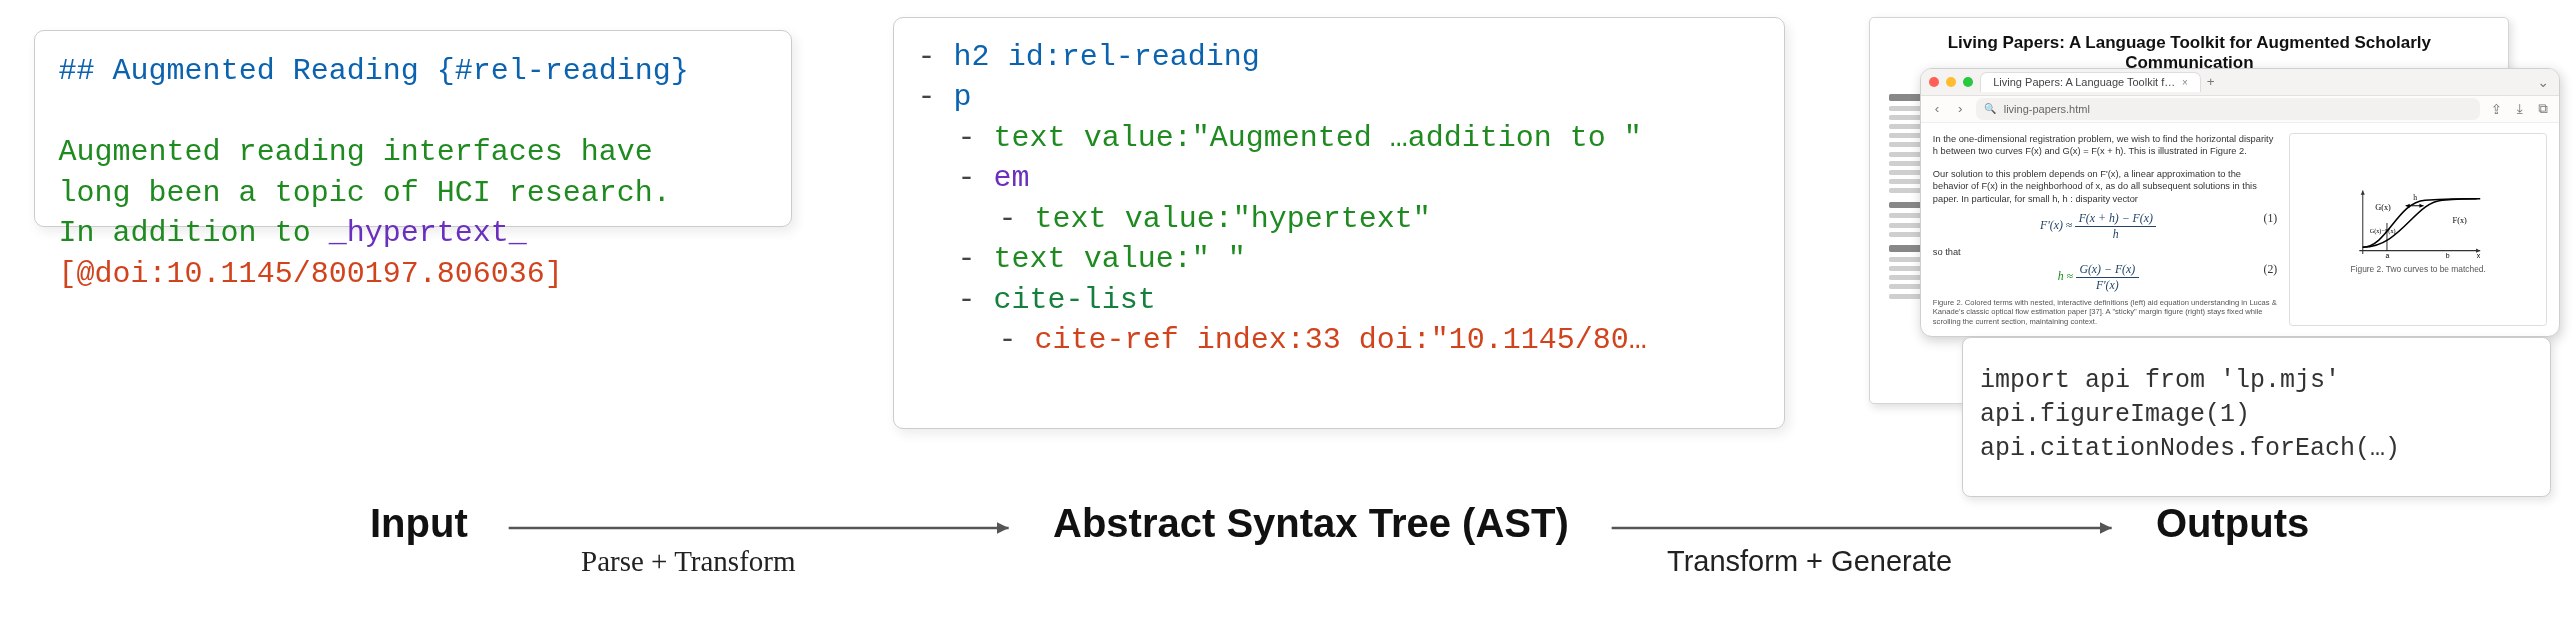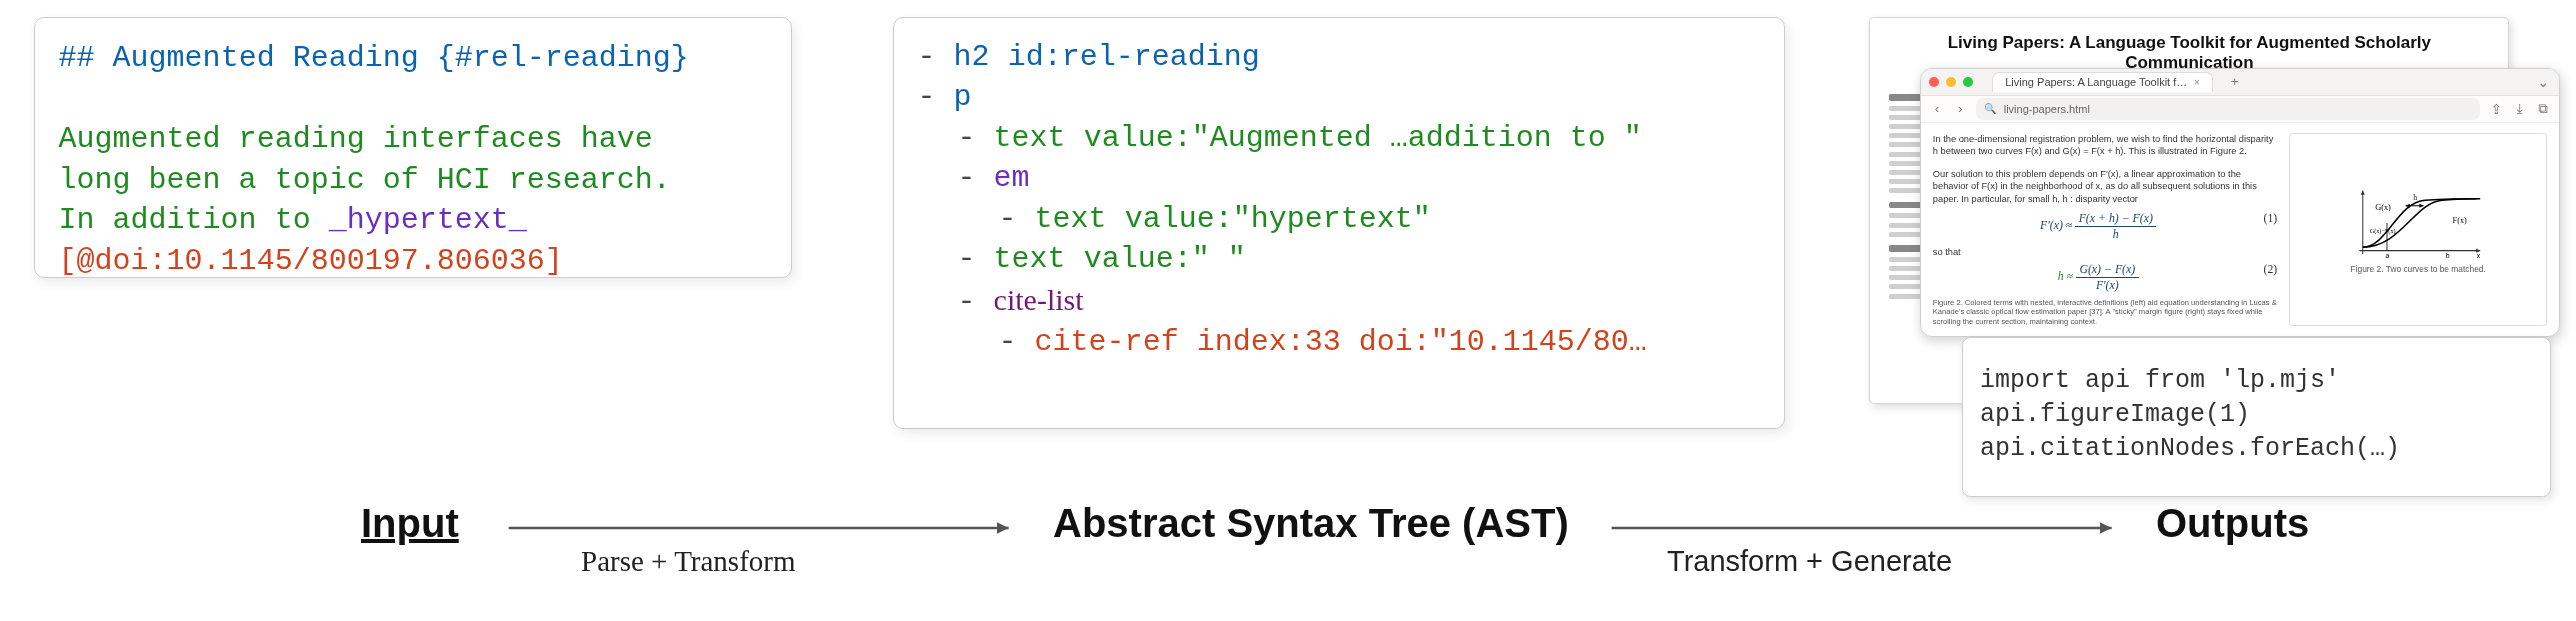--- a/index.html
+++ b/index.html
@@ -29,37 +29,37 @@
     box-shadow: 3.4px 5px 11.8px rgba(0,0,0,0.08);
   }
   .code {
     font-family: Menlo, Consolas, "Courier New", monospace;
     white-space: pre;
     font-size: 30px;
     line-height: 1.35;
   }
 
   
-  #input-panel { left: 0; top: 0; width: 758px; height: 261px; padding: 20px 23.6px; }
+  #input-panel { left: 0; top: 13px; width: 758px; height: 197px; padding: 20px 23.6px; }
   .md-head-marks { color: #0b63b0; }
   .md-head-text  { color: #0b63b0; }
   .md-attr       { color: #0b63b0; }
   .md-body       { color: #1f8a20; }
   .md-em-mark    { color: #6a2fbf; }
   .md-em         { color: #6a2fbf; }
   .md-cite       { color: #d1431d; }
 
   
   #ast-panel { left: 859px; top: 0; width: 892px; height: 412px; padding: 18.5px 23.6px 20px 23.6px; overflow: hidden; }
   .bullet    { color: #444; }
   .kw        { color: #0b63b0; }
   .node-txt  { color: #1f8a20; font-family: inherit; }
   .val-str   { color: #1f8a20; }
   .node-em   { color: #6a2fbf; }
-  .node-cl   { color: #701a75; font-family: Liberation Serif, serif; }
+  .node-cl   { color: #15803d; }
   .node-cr   { color: #d1431d; }
 
   
   .in0 { padding-left: 0; }
   .in1 { padding-left: 40px; }
   .in2 { padding-left: 81px; }
 
   
   #outputs-cluster { position: absolute; left: 1827px; top: 0; width: 699px; height: 471px; }
 
@@ -90,21 +90,21 @@
     position: absolute;
     left: 59px; top: 51px;
     width: 640px; height: 269px;
     background: #fff;
     border: 0.8px solid #cfcfcf;
     border-radius: 11.8px;
     box-shadow: 1.7px 3.4px 11.8px rgba(0,0,0,0.18);
     overflow: hidden;
     display: flex; flex-direction: column;
   }
-  .titlebar { height: 34px; background: #f4f3f2; display:flex; align-items:center; padding: 0 8.4px; gap:13px; border-bottom:0.8px solid #e2e1df;}
+  .titlebar { height: 34px; background: #f4f3f2; display:flex; align-items:center; padding: 0 8.4px; gap:1px; border-bottom:0.8px solid #e2e1df;}
   .traffic { display:flex; gap:6.7px; margin-right:6.7px;}
   .dot { width:10px; height:10px; border-radius:50%; }
   .dot.red{background:#ff5f57;} .dot.yellow{background:#febc2e;} .dot.green{background:#28c840;}
   .tab { background:#fff; border:0.8px solid #ddd; border-bottom:none; border-radius:6.7px 6.7px 0 0; padding:3.4px 11.8px; font-size:11px; color:#444; display:flex; align-items:center; gap:6.7px;}
   .tab .x { color:#888; font-size:10px; }
   .tab-plus { color:#777; font-size:13.5px; padding:0 5px;}
   .toolbar { height: 34px; background:#fdfcfb; display:flex; align-items:center; padding:0 8.4px; gap:8.4px; border-bottom:0.8px solid #eee;}
   .nav-ico { width:15px; height:15px; display:inline-flex; align-items:center; justify-content:center; color:#777; font-size:13.5px;}
   .urlbar { flex:1; height:22px; background:#f2f1ef; border-radius:6.7px; display:flex; align-items:center; padding:0 8.4px; font-size:11px; color:#666; gap:6.7px;}
   .urlbar .lock { font-size:10px; color:#888; }
@@ -283,21 +283,21 @@
 
     <div class="api-snippet">
       <div class="code"><span>import api from 'lp.mjs'</span>
 <span>api.figureImage(1)</span>
 <span>api.citationNodes.forEach(…)</span></div>
     </div>
 
   </div>
 
   <div id="flow">
-    <div class="flow-label" style="left:91px; top:17px;text-decoration:underline;">Input</div>
+    <div class="flow-label" style="left:100px; top:17px;">Input</div>
 
     <svg class="arrow-svg" style="left:236px; top:34px; width:522px; height:25px;" viewBox="0 0 620 30" width="522" height="25">
       <line x1="0" y1="12" x2="600" y2="12" stroke="#555" stroke-width="3"></line>
       <polygon points="600,12 586,5 586,19" fill="#555"></polygon>
     </svg>
     <div class="flow-sub" style="left:311px; top:61px;font-family:Liberation Serif, serif;">Parse + Transform</div>
 
     <div class="flow-label" style="left:783px; top:17px;">Abstract Syntax Tree (AST)</div>
 
     <svg class="arrow-svg" style="left:1339px; top:34px; width:522px; height:25px;" viewBox="0 0 620 30" width="522" height="25">

